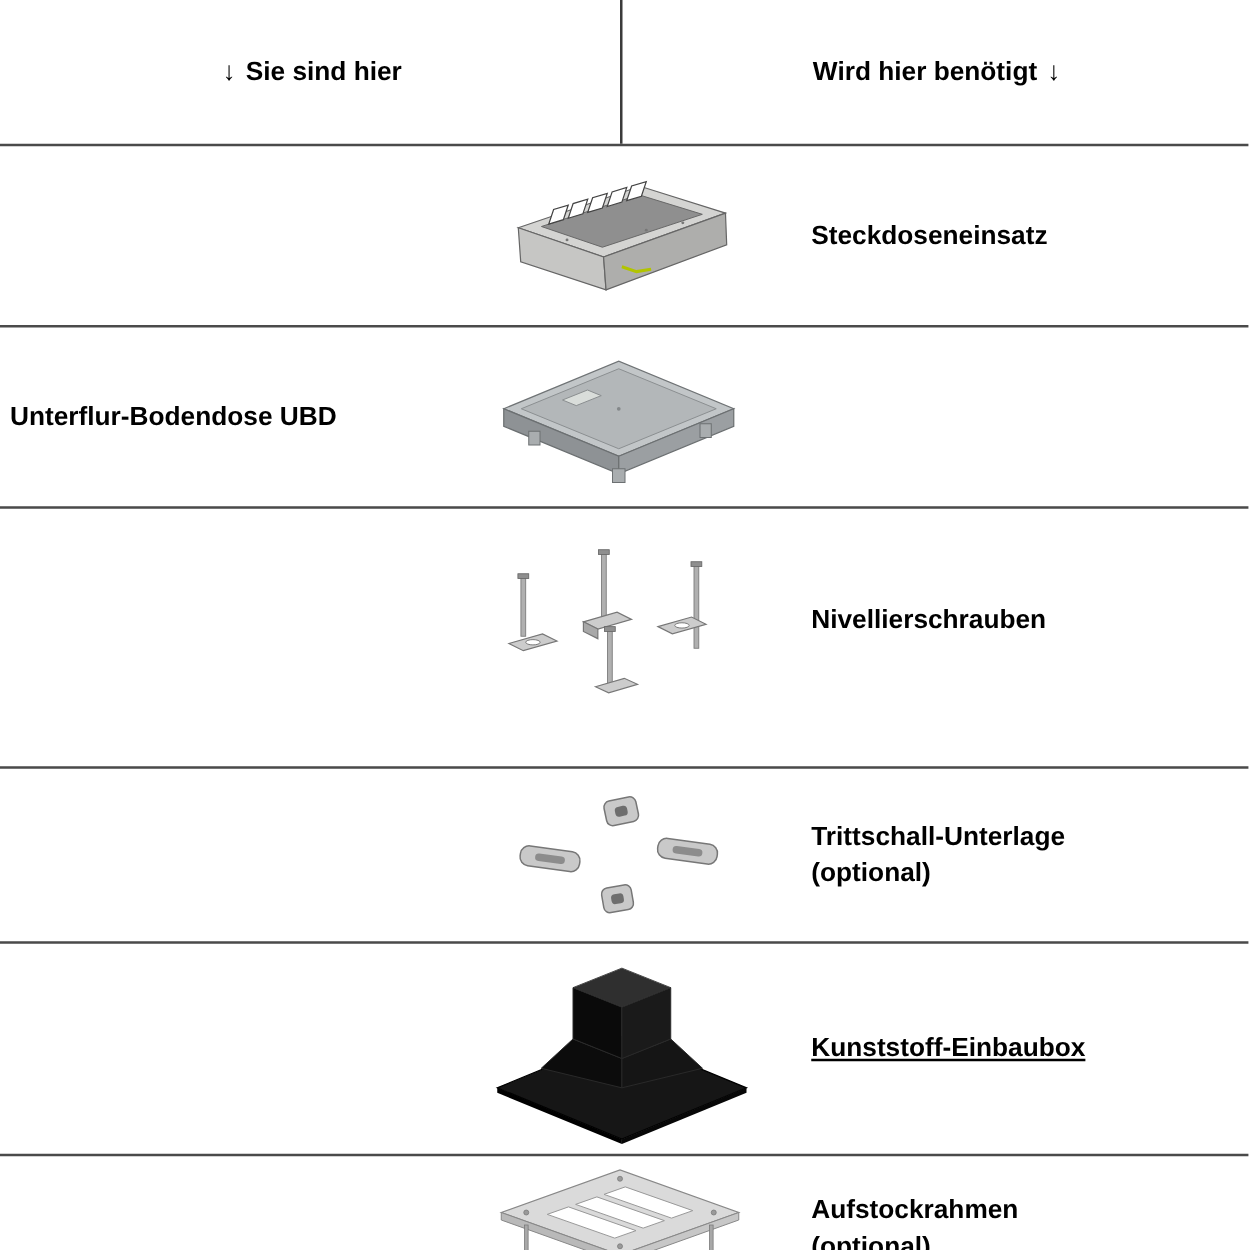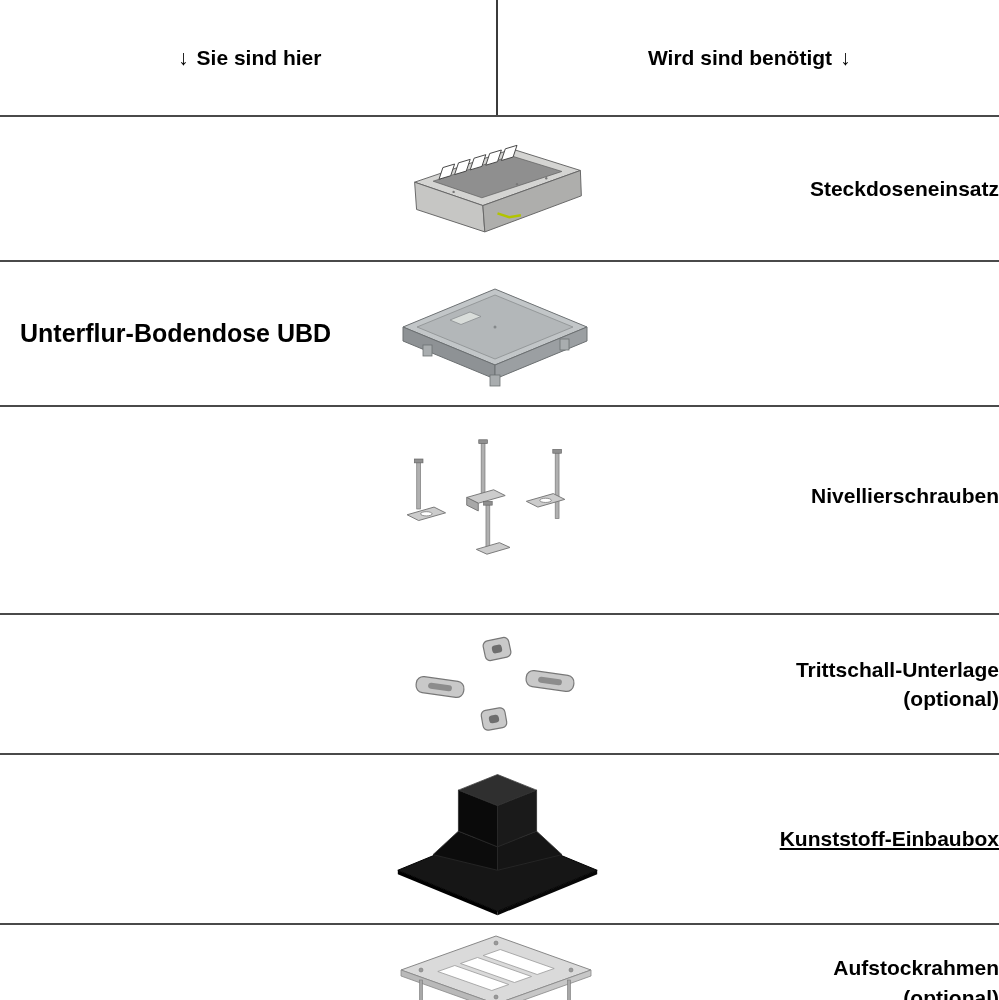--- a/index.html
+++ b/index.html
@@ -15,39 +15,39 @@
   .header-half {
     flex:1; display:flex; align-items:center; justify-content:center;
     font-weight:bold; font-size:21px; gap:8px;
   }
   .vline { position:absolute; left:496px; top:0; width:2px; height:115px; background:#3b3b3b; }
 
   .row { display:flex; align-items:center; border-top:2px solid #4a4a4a; }
   .r1 { height:145px; } .r2 { height:145px; } .r3 { height:180px; }
   .r4 { height:140px;margin-top:28px; } .r5 { height:170px;text-decoration:underline; } .r6 { height:117px; }
 
-  .col-left  { width:345px; padding-left:20px; font-weight:bold; font-size:25px; }
+  .col-left  { width:345px; padding-left:8px; font-weight:bold; font-size:21px; }
   .col-center{ width:304px; display:flex; align-items:center; justify-content:center; }
-  .col-right { width:350px; text-align:right; font-weight:bold; font-size:21px; line-height:1.4; }
+  .col-right { width:350px; text-align:left; font-weight:bold; font-size:21px; line-height:1.4; }
 
   .arrow { font-weight:bold; }
   svg { display:block; }
 </style>
 </head>
 <body>
 
 <div class="page">
 
   <div class="header">
     <div class="header-half">
       <span class="arrow">↓</span>
       <span>Sie sind hier</span>
     </div>
     <div class="header-half">
-      <span>Wird sind benötigt</span>
+      <span>Wird hier benötigt</span>
       <span class="arrow">↓</span>
     </div>
     <div class="vline"></div>
   </div>
 
   <div class="row r1">
     <div class="col-left"></div>
     <div class="col-center">
       <svg width="195" height="110" viewBox="0 0 200 110" aria-label="socket-insert">
         <polygon points="15,48 115,14 185,36 85,72" fill="#d4d4d2" stroke="#666" stroke-width="1"></polygon>

